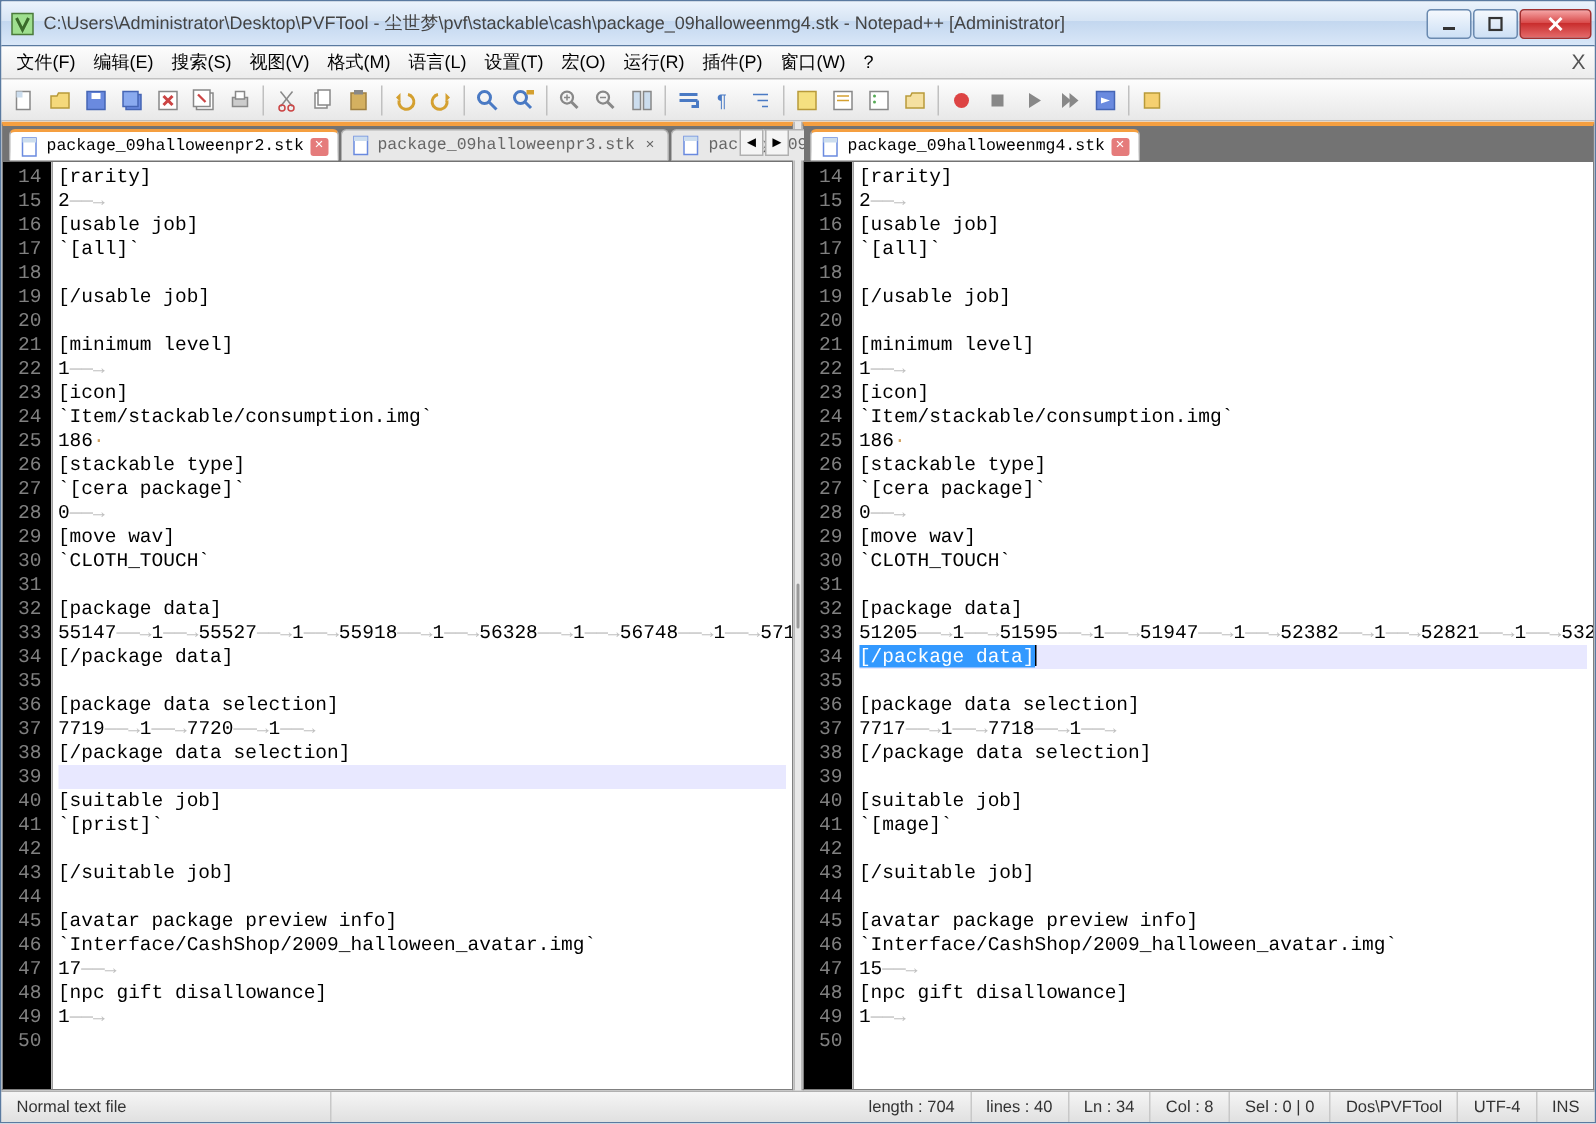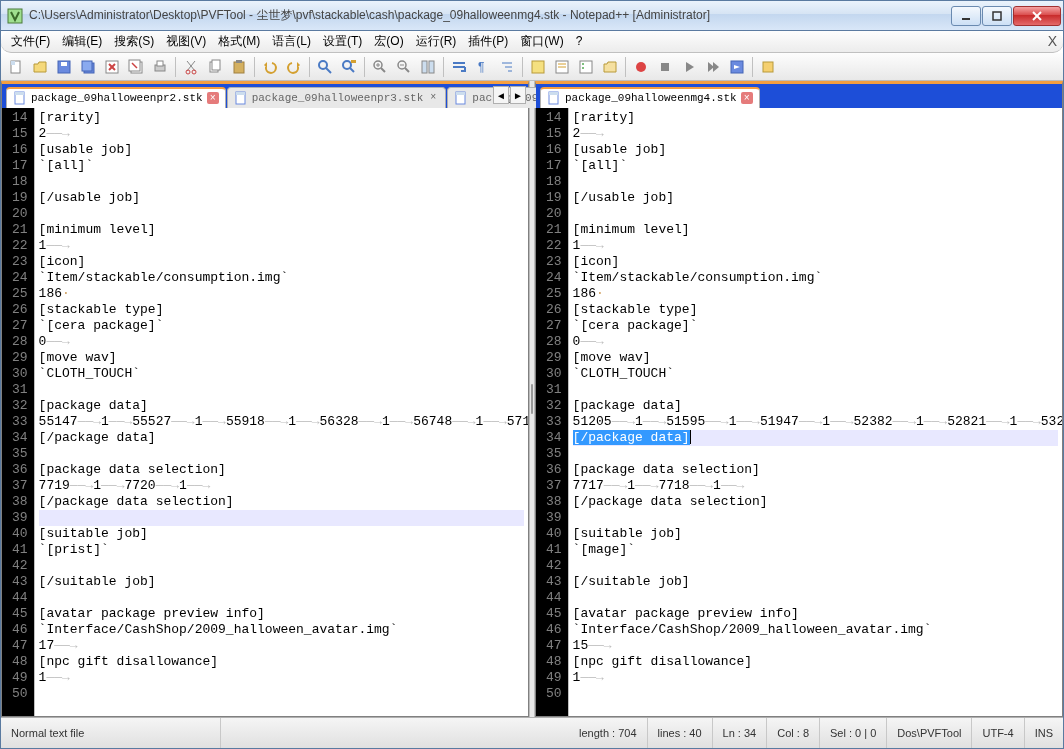--- a/index.html
+++ b/index.html
@@ -8,29 +8,29 @@
 .window { width: 1064px; height: 749px; background: #fff; border: 1px solid #5a7aa0; display: flex; flex-direction: column; }
 
 .titlebar { height: 30px; background: linear-gradient(to bottom, #ebf3fc 0%, #d6e4f4 45%, #c3d7ef 46%, #d9e7f8 100%); display: flex; align-items: center; padding: 0 2px 0 6px; border-bottom: 1px solid #5a7aa0; }
 .titlebar .app-icon { width: 16px; height: 16px; margin-right: 6px; }
 .titlebar .title-text { flex: 1; color: #444; font-size: 12px; }
 .win-btns { display: flex; }
 .win-btn { width: 30px; height: 20px; margin-left: 1px; border: 1px solid #6a8ab0; border-radius: 3px; display:flex; align-items:center; justify-content:center; background: linear-gradient(to bottom,#f4f8fd,#cde0f5); font-size:11px; cursor:pointer;}
 .win-btn.close { width: 48px; background: linear-gradient(to bottom,#f5a3a3,#d94c4c 45%,#c82b2b 46%,#e46a6a); border-color:#a13030; color:#fff;}
 .win-btn.close svg { stroke: #fff; }
 
-.menubar { height: 22px; background: linear-gradient(#fdfdfd,#ececec); border-bottom: 1px solid #c0c0c0; display: flex; align-items: center; padding: 0 4px; position: relative; border-radius: 10px; }
+.menubar { height: 22px; background: linear-gradient(#fdfdfd,#ececec); border-bottom: 1px solid #c0c0c0; display: flex; align-items: center; padding: 0 4px; position: relative; }
 .menubar .menu-item { padding: 2px 6px; cursor: pointer; }
 .menubar .menu-close { position:absolute; right:6px; top:2px; font-family: Arial; font-size:14px; color:#555; cursor:pointer;}
 
 .toolbar { height: 28px; background: linear-gradient(#fdfdfd,#e8e8e8); border-bottom: 1px solid #bfbfbf; display: flex; align-items: center; padding: 0 4px; gap:2px;}
 .tb-btn { width: 22px; height: 22px; display:flex; align-items:center; justify-content:center; border-radius:2px; cursor:pointer;}
 .tb-sep { width:1px; height:20px; background:#c0c0c0; margin: 0 2px;}
 
-.tab-row { height: 24px; background: #1d4ed8; display:flex; align-items:center; padding: 2px 0 0 4px; gap:1px; position:relative;}
+.tab-row { height: 24px; background: #737373; display:flex; align-items:flex-start; padding: 2px 0 0 4px; gap:1px; position:relative;}
 .tab { height: 21px; background: #e8e8e8; border: 1px solid #b0b0b0; border-bottom:none; border-radius: 4px 4px 0 0; display:flex; align-items:center; padding: 0 6px; gap:4px; cursor:pointer; font-size:11px; color:#666; font-family: "Courier New", monospace;}
 .tab.active { background: #fff; color:#000; border-top: 2px solid #f59f40;}
 .tab .file-icon { width:14px; height:14px; }
 .tab .tab-close { width:12px; height:12px; display:flex; align-items:center; justify-content:center; font-size:10px;}
 .tab.active .tab-close { background:#e57b7b; color:#fff; border-radius:2px;}
 .tab-nav { position:absolute; right:2px; top:2px; display:flex; gap:1px;}
 .tab-nav-btn { width:16px; height:18px; border:1px solid #b0b0b0; background:#f5f5f5; display:flex; align-items:center; justify-content:center; font-size:10px; cursor:pointer;}
 
 .workspace { flex:1; display:flex; overflow:hidden; }
 .pane { flex:1; display:flex; flex-direction:column; border:1px solid #808080; margin:0; min-width:0; background:#fff;}
@@ -44,21 +44,21 @@
 .gutter .ln { height:16px; }
 .code { flex:1; padding: 2px 4px; line-height:16px; white-space:pre; overflow:hidden;}
 .code .line { height:16px; }
 .code .hl-line { background: #e8e8ff; }
 .code .caret-line { background: #e8e8ff; position:relative;}
 .code .cursor { position:absolute; width:1px; background:#000; height:14px; display:inline-block; vertical-align:text-bottom;}
 .arrow { color:#c0c0c0; }
 .tag-hl { background:#3399ff; color:#fff; }
 .dot { color:#d0a060; }
 
-.statusbar { height: 31px; background: linear-gradient(#f5f5f5,#e0e0e0); border-top:1px solid #b0b0b0; display:flex; align-items:flex-end; font-size:11px; color:#333;}
+.statusbar { height: 21px; background: linear-gradient(#f5f5f5,#e0e0e0); border-top:1px solid #b0b0b0; display:flex; align-items:flex-end; font-size:11px; color:#333;}
 .statusbar .cell { padding: 0 10px; border-right: 1px solid #c8c8c8; height:100%; display:flex; align-items:center;}
 .statusbar .cell:first-child { flex: 0 0 220px;}
 .statusbar .flex-gap { flex:1; }
 
 svg { display:block; }
 </style>
 </head>
 <body>
 
 <div class="window">

